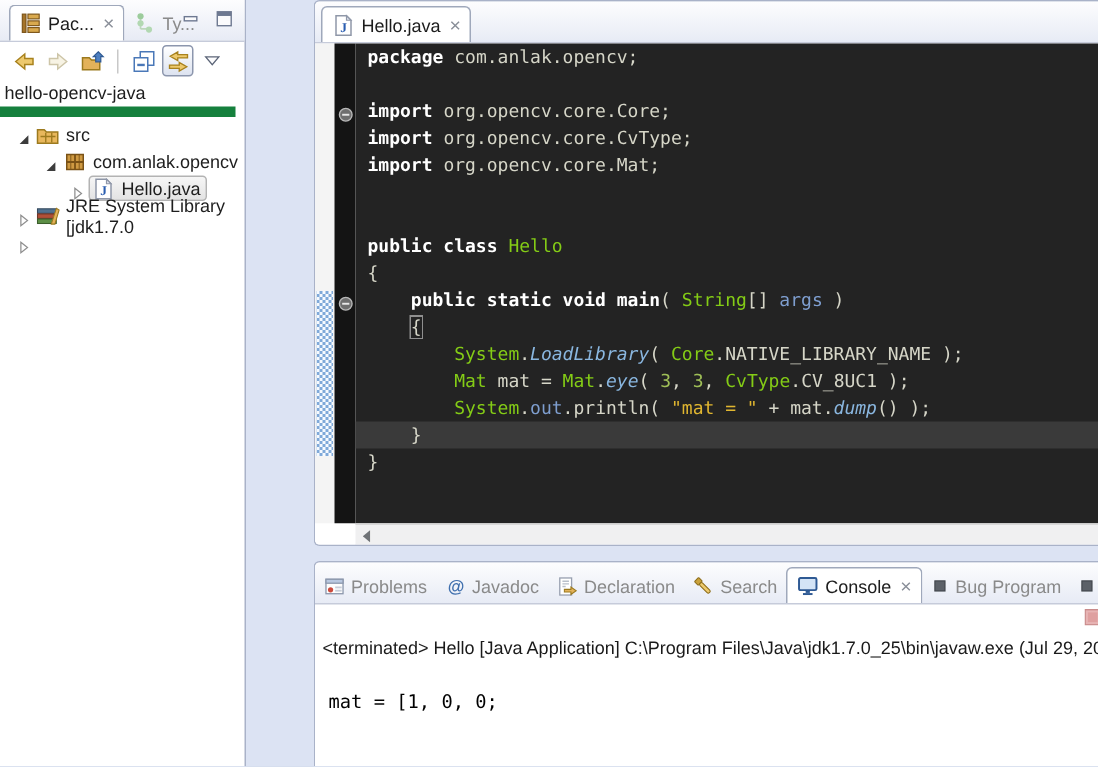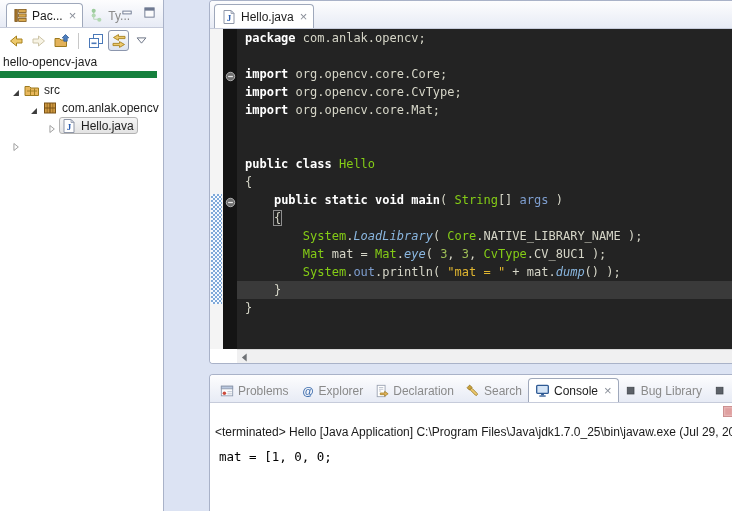--- a/index.html
+++ b/index.html
@@ -52,21 +52,21 @@
          background:conic-gradient(#7fa9d9 25%,#f6faff 0 50%,#7fa9d9 0 75%,#f6faff 0) 0 0/4px 4px;}
   .foldc{position:absolute;left:2px;}
   #ed-hscroll{position:absolute;left:27px;right:0;top:348px;height:15px;background:#f0f0f1;border-top:1px solid #d8d8d8;}
   #ed-hscroll .icn{position:absolute;left:4px;top:3px;}
   #hscroll-gap{position:absolute;left:0;top:348px;width:27px;height:15px;background:#ffffff;}
 
   
   .ctoolbar{position:relative;height:19px;}
   .cbtn{position:absolute;right:-2px;top:3px;background:none;border:none;padding:0;display:flex;}
   .ctitle{font-size:12px;color:#1a1a1a;padding:3px 0 0 5px;white-space:nowrap;overflow:hidden;}
-  .cout{margin-top:9px;padding-left:9px;font:12.5px/18px "DejaVu Sans Mono",monospace;color:#000;}
+  .cout{margin-top:20px;padding-left:9px;font:12.5px/18px "DejaVu Sans Mono",monospace;color:#000;}
   .cline{white-space:pre;height:18px;}
 </style>
 </head>
 <body>
 
 <div class="screen">
 
   <div class="panel" id="left-panel">
     <div class="tabstrip">
       <span style="width:6px"></span>
@@ -207,20 +207,39 @@
           </span>
           <span class="selbox">
             <span class="icn ticon">
               <svg viewBox="0 0 16 16" width="16" height="16">
                 <path d="M3 1.5 H10 L13 4.5 V14.5 H3 Z" fill="#fff" stroke="#8f97a8"></path>
                 <path d="M10 1.5 L13 4.5 H10 Z" fill="#dfe4ee" stroke="#8f97a8" stroke-width="0.8"></path>
                 <text x="8" y="12" text-anchor="middle" font-size="9" font-weight="bold" fill="#2a5db0" font-family="Liberation Serif,serif">J</text>
               </svg>
             </span>
             <span class="tlabel">Hello.java</span>
+          </span>
+        </div>
+        <div class="trow">
+          <span class="tind" style="width: 10px;"></span>
+          <span class="icn texp">
+            <svg viewBox="0 0 12 12" width="10" height="10">
+              <path d="M3.5 1.8 L8.8 6 L3.5 10.2 Z" fill="#fdfdfd" stroke="#8f8f8f"></path>
+            </svg>
+          </span>
+          <span class="plainbox">
+            <span class="icn ticon">
+              <svg viewBox="0 0 16 16" width="16" height="16">
+                <rect x="1" y="3.2" width="12.5" height="3" fill="#51718f" stroke="#33495e" stroke-width="0.7"></rect>
+                <rect x="1" y="6.6" width="12.5" height="3" fill="#b05038" stroke="#703325" stroke-width="0.7"></rect>
+                <rect x="1" y="10" width="12.5" height="3" fill="#5d8f46" stroke="#3c5e2c" stroke-width="0.7"></rect>
+                <path d="M10.2 13.4 L13.6 2.8 L15.4 4 L12.6 13.4 Z" fill="#e3b25a" stroke="#9c7a1e" stroke-width="0.7"></path>
+              </svg>
+            </span>
+            <span class="tlabel">JRE System Library [jdk1.7.0</span>
           </span>
         </div>
         <div class="trow">
           <span class="tind" style="width: 10px;"></span>
           <span class="icn texp">
             <svg viewBox="0 0 12 12" width="10" height="10">
               <path d="M3.5 1.8 L8.8 6 L3.5 10.2 Z" fill="#fdfdfd" stroke="#8f8f8f"></path>
             </svg>
           </span>
         </div>
@@ -285,21 +304,21 @@
                 <rect x="8.5" y="10.5" width="5" height="1.4" fill="#c7cdd8"></rect>
               </svg>
             </span>
             <span class="tlab">Problems</span>
           </div><div class="tab">
             <span class="icn">
               <svg viewBox="0 0 16 16" width="14" height="14">
                 <text x="8" y="12.5" text-anchor="middle" font-size="13" font-weight="bold" fill="#3f6fae" font-family="Liberation Sans,sans-serif">@</text>
               </svg>
             </span>
-            <span class="tlab">Explorer</span>
+            <span class="tlab">Javadoc</span>
           </div><div class="tab">
             <span class="icn">
               <svg viewBox="0 0 16 16" width="14" height="14">
                 <rect x="2.5" y="1.5" width="9" height="13" fill="#fff" stroke="#98a0b0"></rect>
                 <path d="M4.5 4 H9.5 M4.5 6 H9.5 M4.5 8 H7" stroke="#b8bfca" stroke-width="1"></path>
                 <path d="M6 10.2 H11 V8.4 L15 11.2 L11 14 V12.2 H6 Z" fill="#e3b25a" stroke="#9c7a1e" stroke-width="0.8"></path>
               </svg>
             </span>
             <span class="tlab">Declaration</span>
           </div><div class="tab">
@@ -321,21 +340,21 @@
               </svg>
             </span>
             <span class="tlab">Console</span>
             <span class="closex">×</span>
           </div><div class="tab">
             <span class="icn">
               <svg viewBox="0 0 16 16" width="12" height="12">
                 <rect x="3" y="3" width="9" height="9" fill="#5c6168" stroke="#41454b"></rect>
               </svg>
             </span>
-            <span class="tlab">Bug Library</span>
+            <span class="tlab">Bug Program</span>
           </div><div class="tab">
             <span class="icn">
               <svg viewBox="0 0 16 16" width="12" height="12">
                 <rect x="3" y="3" width="9" height="9" fill="#5c6168" stroke="#41454b"></rect>
               </svg>
             </span>
           </div></span>
     </div>
     <div class="ctoolbar" id="console-toolbar">
         <button class="cbtn">

